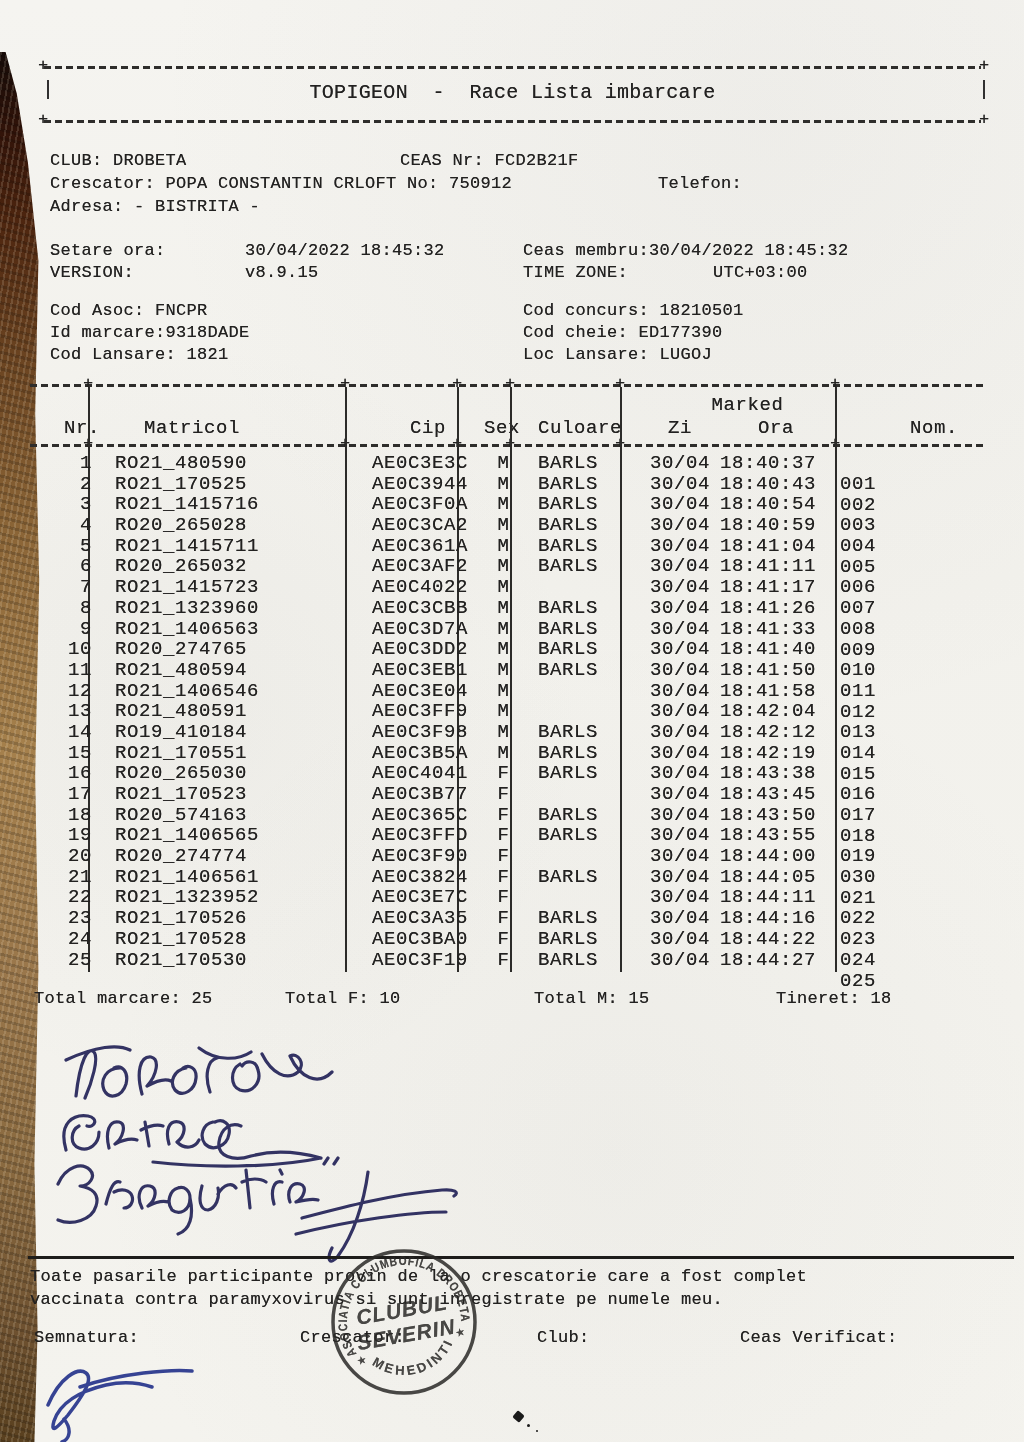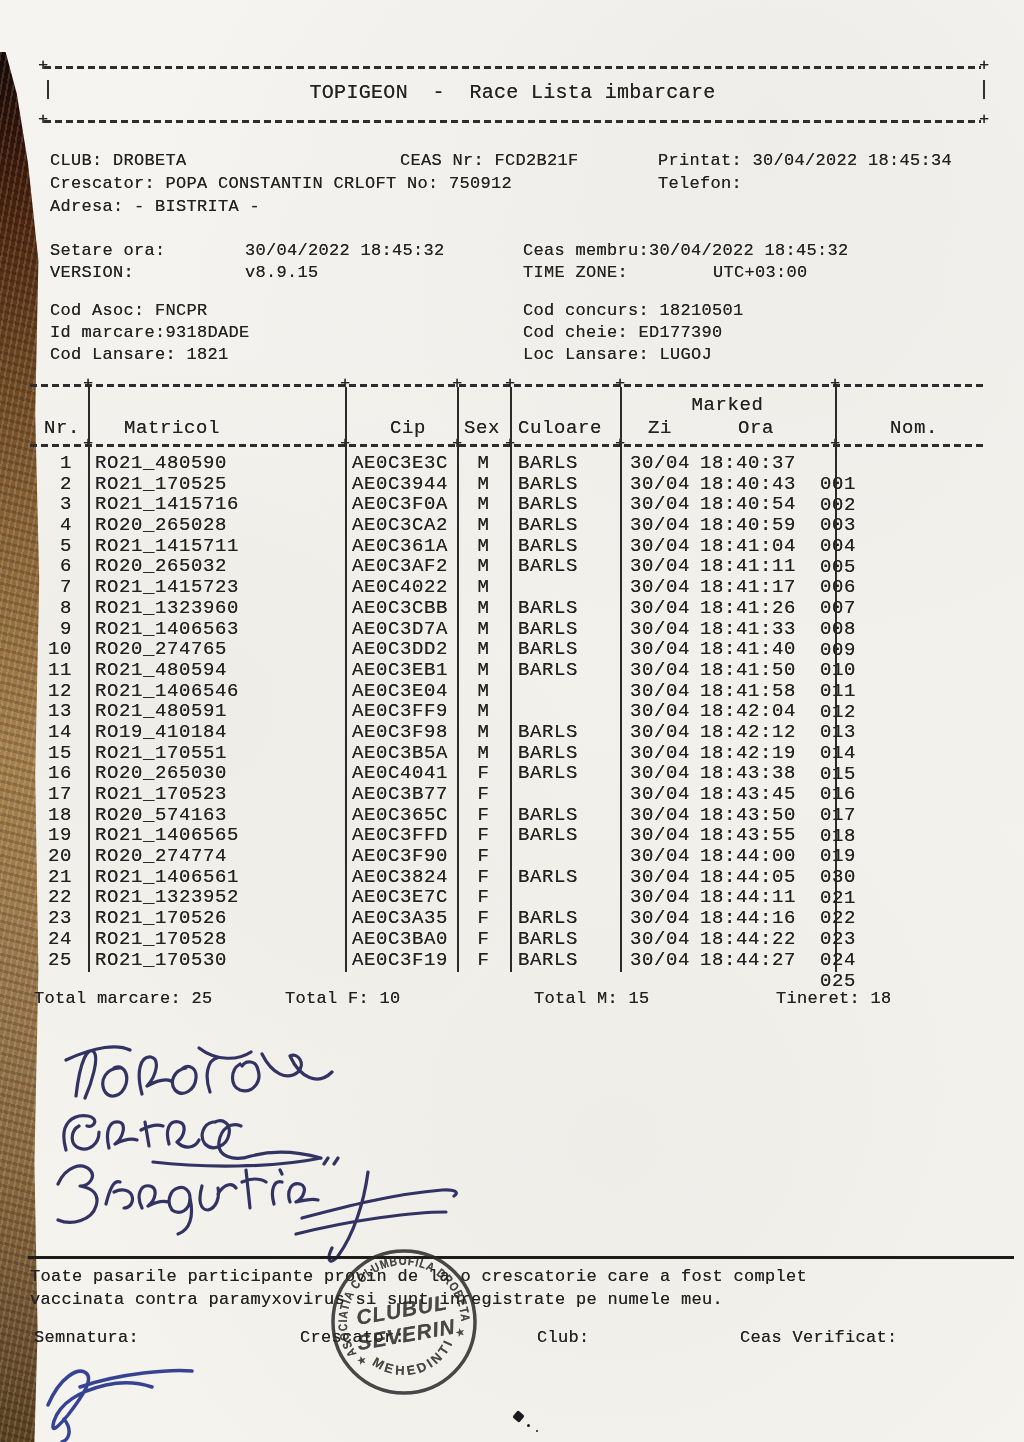--- a/index.html
+++ b/index.html
@@ -13,21 +13,21 @@
       linear-gradient(180deg,#f5f4f0 0%,#f2f1ec 40%,#f4f3ee 100%);}
   .left-edge{position:absolute;left:0;top:52px;width:40px;height:1390px;
       background:
         repeating-linear-gradient(14deg, rgba(0,0,0,.16) 0 3px, transparent 3px 8px),
         repeating-linear-gradient(100deg, rgba(255,244,220,.14) 0 2px, transparent 2px 6px),
         linear-gradient(180deg,#170b08 0%,#331409 6%,#4d250f 12%,#6b4421 22%,#8a6436 34%,#a5804c 50%,#9a774b 66%,#8a6a40 80%,#6e5130 92%,#59401f 100%);
       clip-path:polygon(0 0,14% 0,42% 3%,70% 8%,96% 15%,88% 26%,98% 38%,88% 52%,96% 66%,86% 80%,94% 92%,86% 100%,0 100%);}
   .abs{position:absolute;white-space:pre;}
   .line{position:absolute;left:0;width:1024px;height:22px;}
   .fs20{font-size:17px;line-height:22px;letter-spacing:.3px;}
-  .fs19{font-size:19px;line-height:20.7px;letter-spacing:.6px;}
+  .fs19{font-size:19px;line-height:20.7px;letter-spacing:.6px;padding-left:20px;}
   .dash-line{position:absolute;height:3px;
       background:repeating-linear-gradient(90deg,#2e2d2b 0 7px,transparent 7px 11px);}
   .plus{position:absolute;top:-10px;font-size:17px;letter-spacing:0;}
   .pipe{position:absolute;font-size:20px;}
   .vbar{position:absolute;width:2px;background:#2c2b29;}
   .title-box{position:absolute;left:42px;top:66px;width:941px;height:57px;}
   .box-title{position:absolute;left:0;top:15px;width:941px;text-align:center;
       font-size:20px;letter-spacing:.3px;white-space:pre;}
   .cell{position:absolute;top:0;}
   .c-nr{left:38px;width:34px;text-align:right;}
@@ -61,21 +61,20 @@
     <div class="box-title">TOPIGEON  -  Race Lista imbarcare</div>
     <div class="dash-line" style="left:2px;top:54px;width:937px;">
       <span class="plus" style="left:-6px">+</span>
       <span class="plus" style="left:935px">+</span>
     </div>
   </div>
 
   <div class="line fs20" style="top:150px">
     <span class="abs" style="left:50px"><span>CLUB:</span> <span>DROBETA</span></span>
     <span class="abs" style="left:400px"><span>CEAS Nr:</span> <span>FCD2B21F</span></span>
-    <span class="abs" style="left:658px"><span>Printat:</span> <span>30/04/2022 18:45:34</span></span>
   </div>
   <div class="line fs20" style="top:173px">
     <span class="abs" style="left:50px"><span>Crescator:</span> <span>POPA CONSTANTIN CRLOFT No: 750912</span></span>
     <span class="abs" style="left:658px"><span>Telefon:</span></span>
   </div>
   <div class="line fs20" style="top:196px">
     <span class="abs" style="left:50px"><span>Adresa:</span> <span>- BISTRITA -</span></span>
   </div>
   <div class="line fs20" style="top:240px">
     <span class="abs" style="left:50px">Setare ora:</span>

